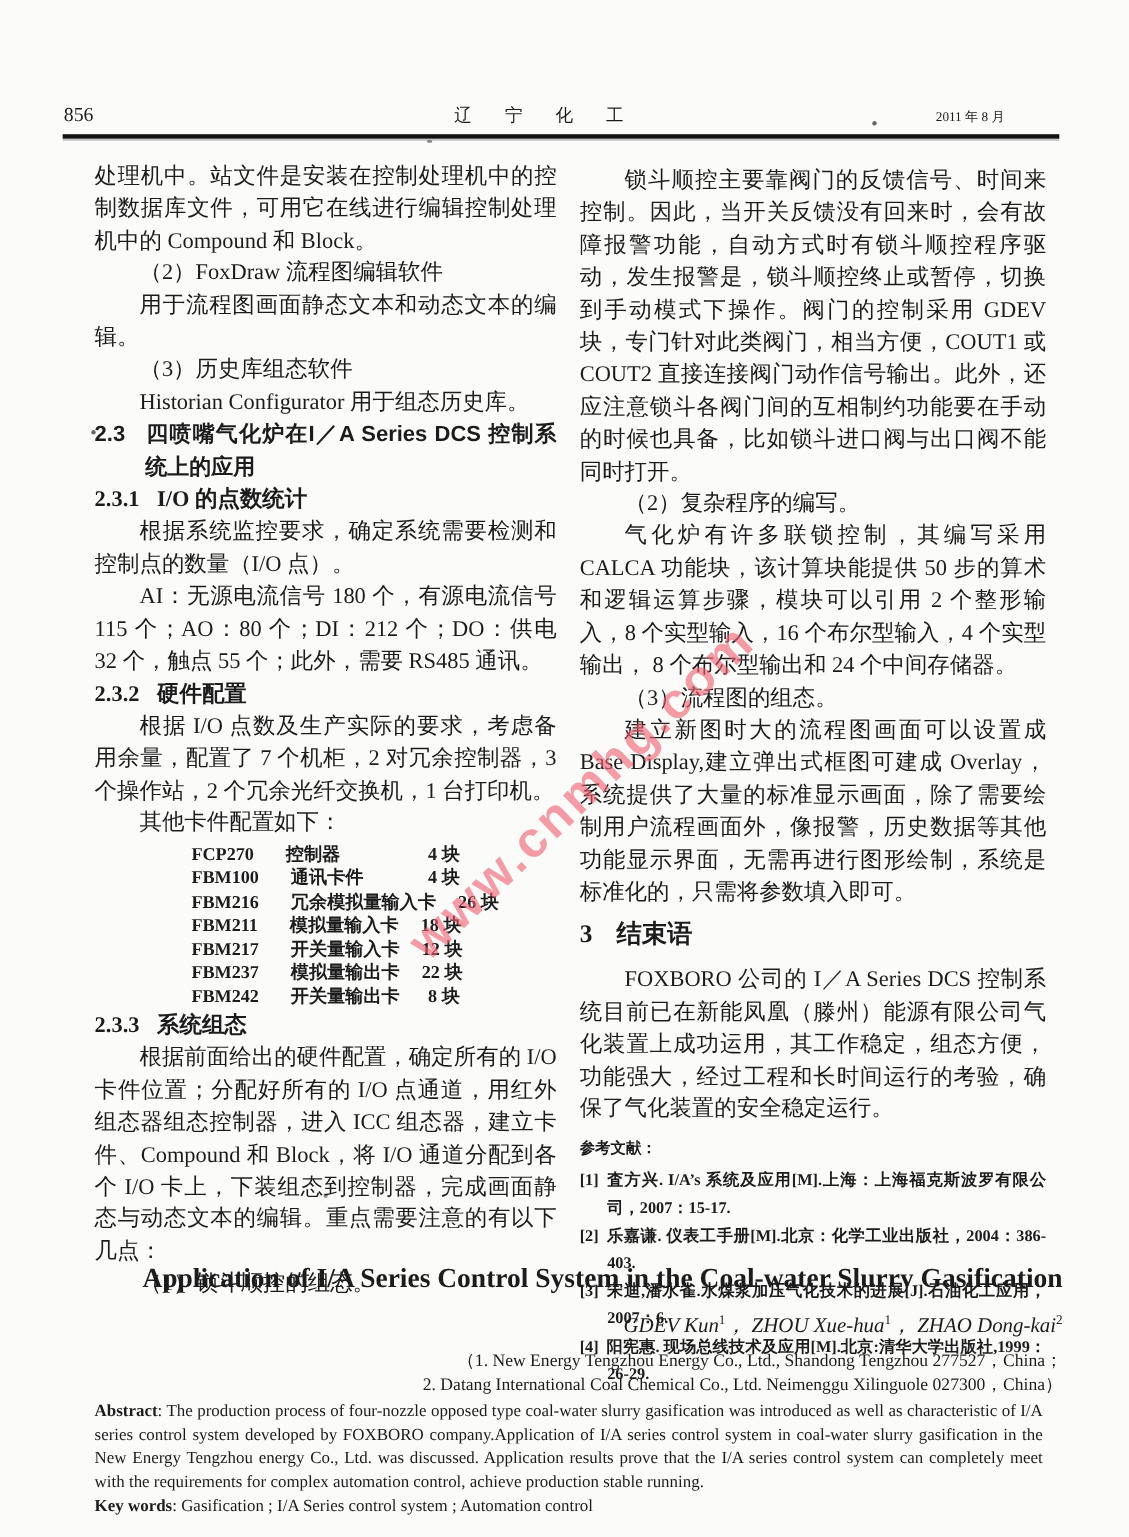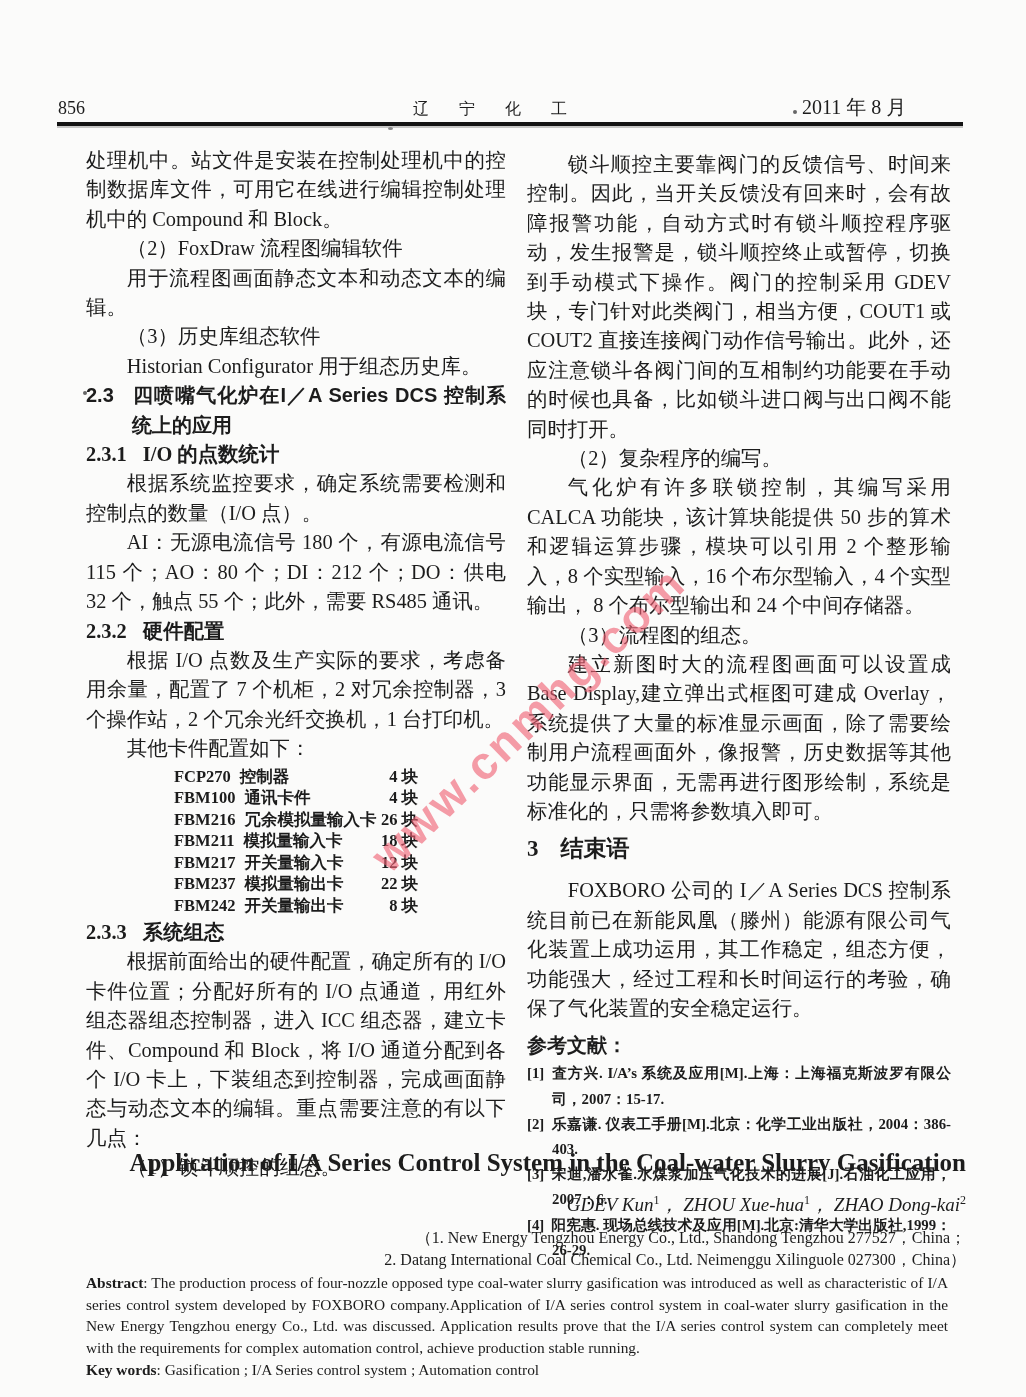--- a/index.html
+++ b/index.html
@@ -8,21 +8,21 @@
     background:#fbfbfa;color:#1c1c1c;
     font-family:"Liberation Serif","DejaVu Serif",serif;
   }
   
   .page-header{
     position:absolute;left:58px;top:94px;width:904px;
     display:flex;align-items:baseline;
   }
   .page-num{font-size:18px;width:120px;}
   .journal-title{flex:1;text-align:center;font-size:16px;letter-spacing:30px;text-indent:30px;}
-  .issue-date{width:160px;text-align:left;font-size:20px;}
+  .issue-date{width:160px;text-align:center;font-size:12px;}
   .header-rule{
     position:absolute;left:57px;top:122px;width:906px;height:3.5px;
     background:#131313;box-shadow:0 2px 0 rgba(40,40,40,.25);
   }
   
   .col{position:absolute;font-size:20.4px;line-height:29.4px;text-align:justify;}
   .col-left{left:86px;top:146px;width:420px;}
   .col-right{left:527px;top:150px;width:424px;}
   .col p{margin:0;}
   .indent{text-indent:2em;}
@@ -34,26 +34,26 @@
   .sec-head .num{display:inline-block;width:46px;margin-left:-46px;}
   
   .subhead{font-weight:700;}
   .subhead .num{margin-right:16px;}
   
   .big-head{font-weight:700;font-size:23px;margin:6px 0 10px 0 !important;line-height:34px;}
   .big-head .num{margin-right:22px;}
   
   .card-list{margin:2px 0 2px 88px;width:244px;font-weight:700;
     font-size:16.5px;line-height:21.5px;}
-  .card-row{display:flex;}
+  .card-row{display:flex;gap:20px;}
   .card-row .model{margin-right:9px;white-space:nowrap;}
   .card-row .nm{flex:1;white-space:nowrap;}
   .card-row .count{width:50px;text-align:right;white-space:nowrap;}
   
-  .refs-head{font-weight:700;font-size:20px;margin:10px 0 4px 0 !important;line-height:24px;}
+  .refs-head{font-weight:700;font-size:14px;margin:10px 0 4px 0 !important;line-height:24px;}
   .ref-list{font-size:14.8px;line-height:25.2px;text-align:justify;font-weight:bold;}
   .ref{padding-left:25px;text-indent:-25px;margin:0;}
   .ref .ref-label{margin-right:7px;}
   
   .english{position:absolute;left:60px;top:1146px;width:906px;text-align:right;}
   .en-title{font-size:25px;font-weight:700;line-height:33px;margin:0;}
   .en-authors{margin-top:13px;font-style:italic;font-size:19px;}
   .en-authors sup{font-size:12px;font-style:normal;}
   .en-affil{font-size:16px;line-height:22px;margin-top:9px;}
   .abstract-block{

